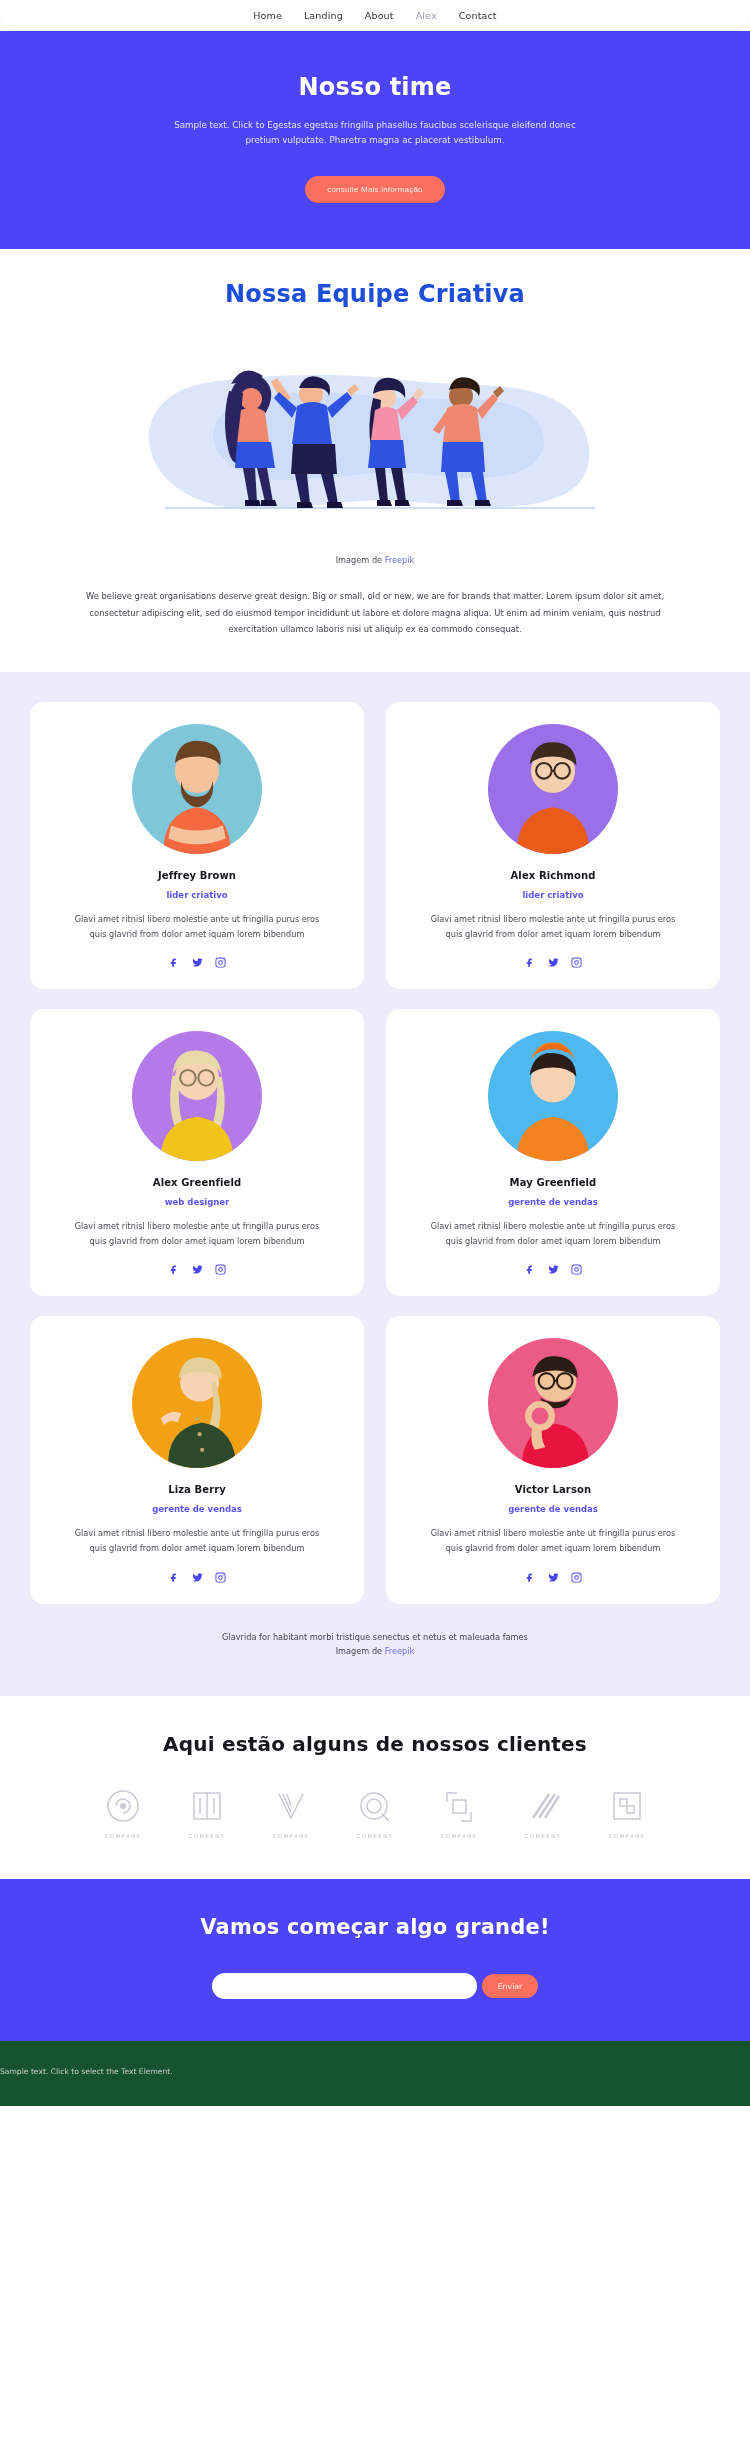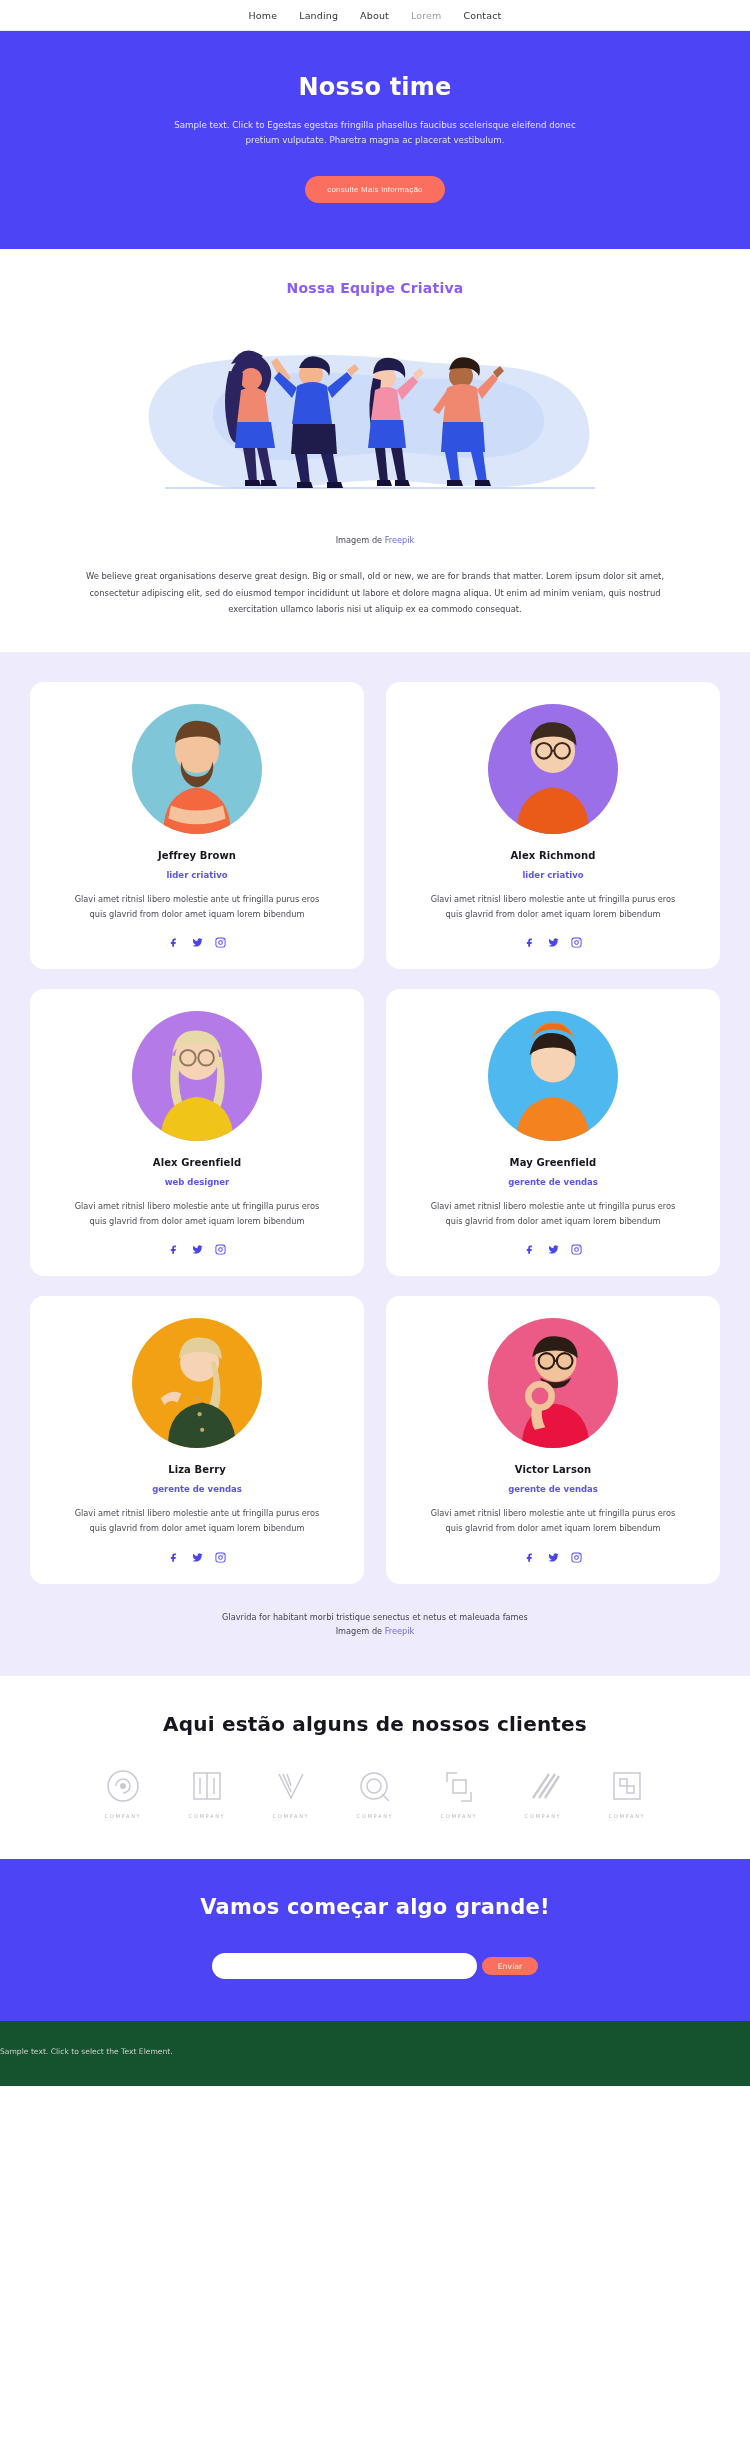--- a/index.html
+++ b/index.html
@@ -12,20 +12,21 @@
   }
   .page { width:750px; position:relative; overflow:hidden; }
 
   
   .nav {
     height:31px;
     background:#ffffff;
     display:flex; align-items:center; justify-content:center;
     gap:22px;
     border-bottom:1px solid #eceaf6;
+    border-radius:14px;
   }
   .nav a {
     font-size:9.5px;
     color:#33333b;
     text-decoration:none;
     letter-spacing:.15px;
   }
   .nav a.active { color:#9a9ab5; }
 
   
@@ -61,25 +62,25 @@
     letter-spacing:.2px;
   }
 
   
   .creative {
     background:#ffffff;
     padding:31px 0 30px;
     text-align:center;
   }
   .creative h2 {
-    font-size:14px;
+    font-size:24px;
     font-weight:bold;
-    color:#8b5cf6;
+    color:#1d4ed8;
     letter-spacing:.2px;
-    margin-bottom:20px;
+    margin-bottom:28px;
   }
   .illus-wrap { width:560px; margin:0 auto; }
   .illus { width:100%; height:205px; display:block; }
   .credit {
     font-size:8.2px; color:#4a4a55; margin-top:14px;
   }
   .credit a { color:#6b6be0; text-decoration:none; }
   .lead {
     font-size:8.4px;
     color:#43434f;
@@ -175,21 +176,21 @@
     background:#ffffff;
     padding:0 14px;
     font-size:8.5px;
     font-family:"DejaVu Sans", sans-serif;
     outline:none;
     color:#333;
   }
   .subscribe button {
     background:#fb6f5f; color:#ffeeeb;
     border:none; border-radius:14px;
-    height:18px; padding:0 16px;
+    height:24px; padding:0 16px;
     font-size:7.8px; cursor:pointer;
     font-family:"DejaVu Sans", sans-serif;
   }
 
   
   .footer {
     background:#14532d;
     padding:26px 0 30px;
     text-align:left;
   }
@@ -197,21 +198,21 @@
 </style>
 </head>
 <body>
 
 <div class="page">
 
   <nav class="nav">
     <a href="#">Home</a>
     <a href="#">Landing</a>
     <a href="#">About</a>
-    <a href="#" class="active">Lorem</a>
+    <a href="#" class="active">Alex</a>
     <a href="#">Contact</a>
   </nav>
 
   <section class="hero">
     <h1>Nosso time</h1>
     <p>Sample text. Click to Egestas egestas fringilla phasellus faucibus scelerisque eleifend donec pretium vulputate. Pharetra magna ac placerat vestibulum.</p>
     <button class="btn-coral">consulte Mais informação</button>
   </section>
 
   <section class="creative">

